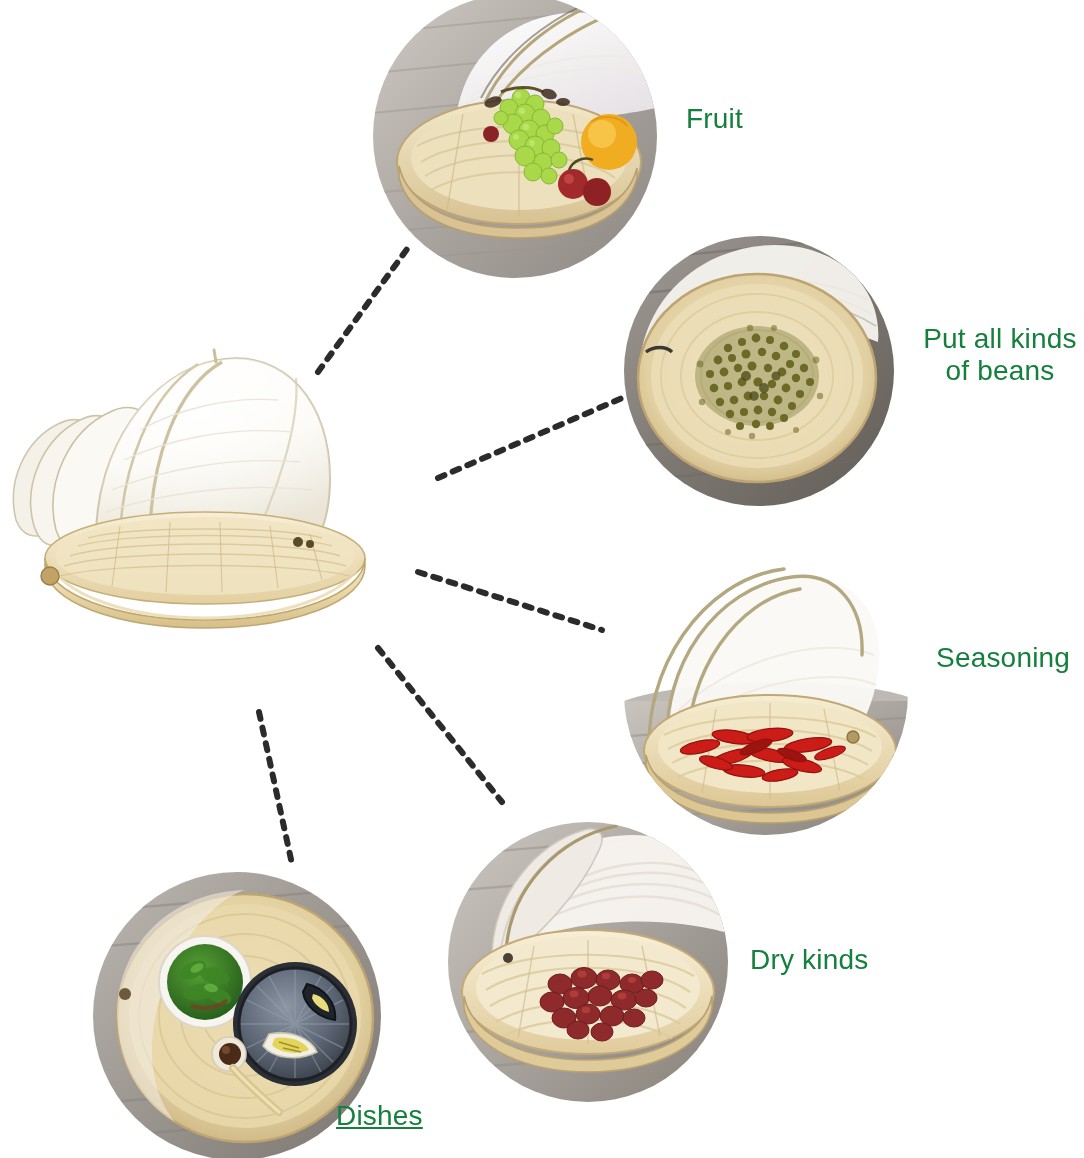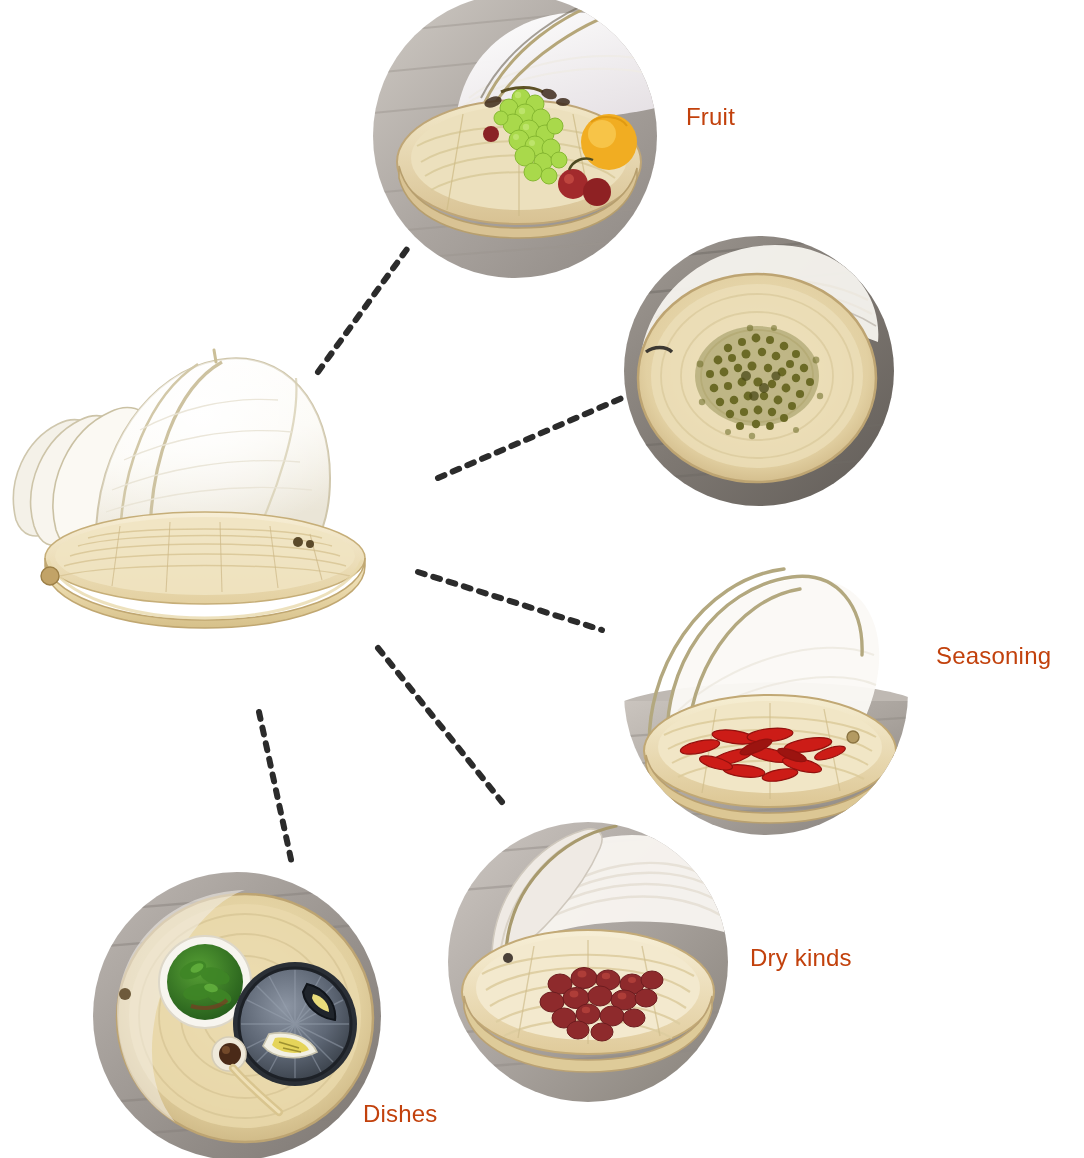--- a/index.html
+++ b/index.html
@@ -14,22 +14,22 @@
   }
   #stage {
     position: relative;
     width: 1084px;
     height: 1158px;
     background: #ffffff;
     overflow: hidden;
   }
   .label {
     position: absolute;
-    color: #c2410c;
-    font-size: 24px;
+    color: #15803d;
+    font-size: 28px;
     line-height: 1.16;
     font-weight: 400;
     letter-spacing: 0.2px;
     white-space: pre-line;
     user-select: none;
   }
   .label.two-line { text-align: center; }
 
   
   .connector { position: absolute; left: 0; top: 0; width: 1084px; height: 1158px; pointer-events: none; }
@@ -358,20 +358,22 @@
         <circle cx="122" cy="140" r="5"></circle>
           <circle cx="140" cy="152" r="5"></circle>
         <circle cx="152" cy="140" r="4.6"></circle>
           <circle cx="130" cy="160" r="4.8"></circle>
       </g>
 
       <path d="M22 116 C 30 110 42 110 48 116" stroke="#3c3832" stroke-width="3.4" fill="none"></path>
     </svg>
   </div>
 
+  <div class="label two-line" style="left:919px; top:323px; width:162px;">Put all kinds
+of beans</div>
 
   <div class="photo" style="left:624px; top:551px; width:284px; height:284px;">
     <svg viewBox="0 0 284 284" xmlns="http://www.w3.org/2000/svg">
       <defs>
         <linearGradient id="sBoard" x1="0" y1="0" x2="1" y2="1">
           <stop offset="0" stop-color="#cac4be"></stop>
           <stop offset="0.55" stop-color="#a8a29c"></stop>
           <stop offset="1" stop-color="#837d78"></stop>
         </linearGradient>
         <linearGradient id="sTray" x1="0" y1="0" x2="0" y2="1">
@@ -631,15 +633,15 @@
 
       <g>
         <path d="M140 196 C 152 210 170 226 186 240" stroke="#d9c58f" stroke-width="8" stroke-linecap="round" fill="none"></path>
         <path d="M140 196 C 152 210 170 226 186 240" stroke="#efe0b6" stroke-width="3" stroke-linecap="round" fill="none"></path>
       </g>
 
       <circle cx="32" cy="122" r="6" fill="#6e5a3b"></circle>
     </svg>
   </div>
 
-  <div class="label" style="left:363px; top:1100px;">Dishes</div>
+  <div class="label" style="left:336px; top:1100px;text-decoration:underline;">Dishes</div>
 
 </div>
 
 </body></html>

